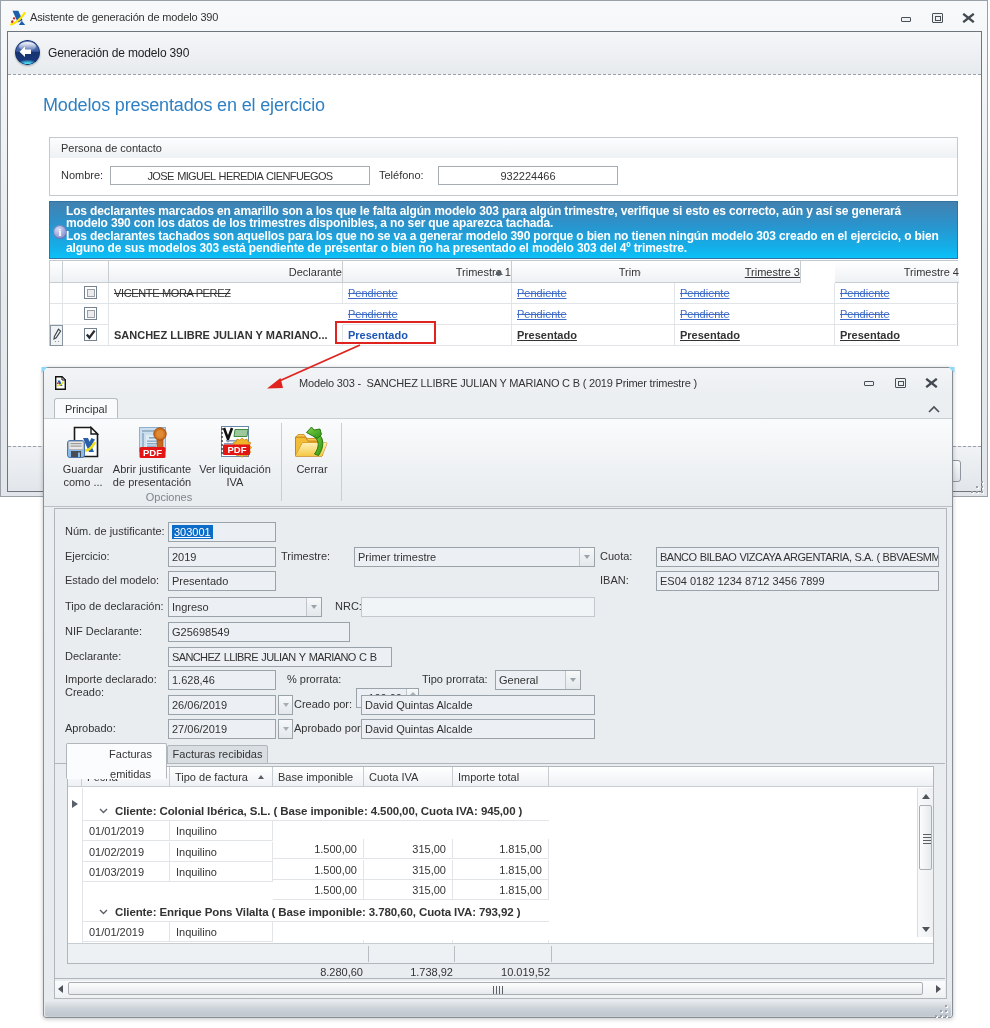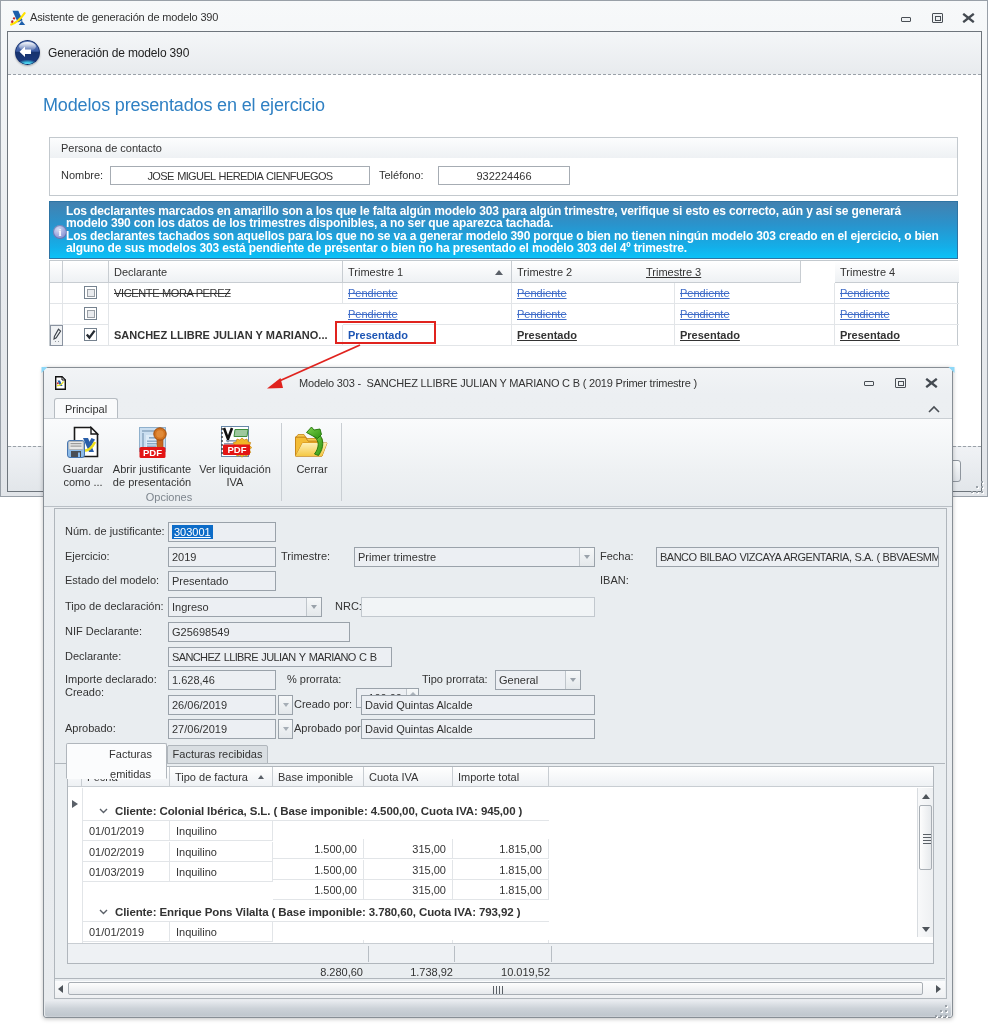--- a/index.html
+++ b/index.html
@@ -43,21 +43,21 @@
   border:1px solid #2e74a4; color:#fff; font-weight:bold; }
 #infobar .txt { position:absolute; left:16px; top:3px; width:900px; line-height:12.4px; font-size:12px; letter-spacing:-0.15px; }
 #info-icon { position:absolute; left:3px; top:23px; width:14px; height:14px; border-radius:50%;
   background:radial-gradient(circle at 38% 30%, #d6dcf4, #97a2dc 55%, #7683ca); color:#fff;
   box-shadow:inset 0 0 0 1px rgba(50,70,130,.45);
   font-size:11px; font-weight:bold; text-align:center; line-height:14px; font-family:"Liberation Serif",serif; }
 
 
 #maingrid { left:48px; top:259px; width:909px; height:86px; background:#fff; border-top:1px solid #c3c9ce; border-left:1px solid #c3c9ce; border-right:1px solid #c3c9ce;}
 .mg-header { position:absolute; top:0; height:22px; background:linear-gradient(180deg,#ffffff,#eef1f4);
-  border-right:1px solid #c8cdd2; border-bottom:1px solid #c8cdd2; line-height:22px; padding-left:5px; color:#333; }
+  border-right:1px solid #c8cdd2; border-bottom:1px solid #c8cdd2; line-height:22px; padding-left:5px; color:#333;text-align:right; }
 .mg-cell { position:absolute; height:21px; line-height:21px; padding-left:5px; border-right:1px solid #e2e5e8; border-bottom:1px solid #e2e5e8; white-space:nowrap; overflow:hidden;}
 .strike { text-decoration:line-through; }
 .linkps { color:#3f6cc8; text-decoration:underline line-through; }
 .cb { position:absolute; width:13px; height:13px; border:1px solid #75828f; background:#fff; }
 .cb.unc:after { content:""; position:absolute; left:1.5px; top:1.5px; width:6px; height:6px; border:1px solid #9aa0a6; background:#e9ebee; }
 .sortup { position:absolute; width:0; height:0; border-left:4px solid transparent; border-right:4px solid transparent; border-bottom:5px solid #5a6068; }
 
 
 #mw-footer { left:0; top:414px; width:973px; height:45px; border-top:1px dashed #9aa1a8;
   background:linear-gradient(180deg,#f0f2f5,#e2e6ea); }
@@ -125,21 +125,21 @@
         <div id="mw-header-text" class="abs">Generación de modelo 390</div>
       </div>
 
       <div id="heading" class="abs">Modelos presentados en el ejercicio</div>
 
       <div class="groupbox abs" style="left:41px; top:105px; width:909px; height:59px;">
         <div class="gb-head">Persona de contacto</div>
         <div class="abs" style="left:11px; top:31px;">Nombre:</div>
         <div class="field" style="left:60px; top:28px; width:260px; letter-spacing:-0.62px; word-spacing:1px;">JOSE MIGUEL HEREDIA CIENFUEGOS</div>
         <div class="abs" style="left:329px; top:31px;">Teléfono:</div>
-        <div class="field" style="left:388px; top:28px; width:132px;">932224466</div>
+        <div class="field" style="left:388px; top:28px; width:180px;">932224466</div>
       </div>
 
       <div id="infobar" class="abs" style="left:41px; top:169px;">
         <div id="info-icon">i</div>
         <div class="txt">Los declarantes marcados en amarillo son a los que le falta algún modelo 303 para algún trimestre, verifique si esto es correcto, aún y así se generará<br>modelo 390 con los datos de los trimestres disponibles, a no ser que aparezca tachada.<br>Los declarantes tachados son aquellos para los que no se va a generar modelo 390 porque o bien no tienen ningún modelo 303 creado en el ejercicio, o bien<br>alguno de sus modelos 303 está pendiente de presentar o bien no ha presentado el modelo 303 del 4º trimestre.</div>
       </div>
 
       <div id="maingrid" class="abs" style="left:41px; top:228px;">
         <div class="mg-header" style="left:0; width:13px; padding:0;"></div>
         <div class="mg-header" style="left:13px; width:46px; padding:0;"></div>
@@ -300,25 +300,26 @@
     </div>
 
     <div id="pp-client" class="abs">
 
       <div class="lbl" style="left:10px; top:13px;">Núm. de justificante:</div>
       <div class="inp" style="left:113px; top:13px; width:108px;"><span style="background:#0d6cc8; color:#fff; padding:1px 2px;text-decoration:underline;">303001</span></div>
       <div class="lbl" style="left:10px; top:38px;">Ejercicio:</div>
       <div class="inp" style="left:113px; top:38px; width:108px;">2019</div>
       <div class="lbl" style="left:226px; top:38px;">Trimestre:</div>
       <div class="inp" style="left:299px; top:38px; width:241px;">Primer trimestre<div class="combo-arrow"></div></div>
-      <div class="lbl" style="left:545px; top:38px;">Fecha:</div>
+      <div class="lbl" style="left:545px; top:38px;">Cuota:</div>
       <div class="inp" style="left:601px; top:38px; width:283px; letter-spacing:-0.5px; word-spacing:0.5px;">BANCO BILBAO VIZCAYA ARGENTARIA, S.A. ( BBVAESMMXX</div>
       <div class="lbl" style="left:10px; top:62px;">Estado del modelo:</div>
       <div class="inp" style="left:113px; top:62px; width:108px;">Presentado</div>
       <div class="lbl" style="left:545px; top:62px;">IBAN:</div>
+      <div class="inp" style="left:601px; top:62px; width:283px;">ES04 0182 1234 8712 3456 7899</div>
       <div class="lbl" style="left:10px; top:88px;">Tipo de declaración:</div>
       <div class="inp" style="left:113px; top:88px; width:154px;">Ingreso<div class="combo-arrow"></div></div>
       <div class="lbl" style="left:280px; top:88px;">NRC:</div>
       <div class="inp" style="left:306px; top:88px; width:234px; background:#f1f4f6; border-color:#c2c8ce;"></div>
       <div class="lbl" style="left:10px; top:113px;">NIF Declarante:</div>
       <div class="inp" style="left:113px; top:113px; width:182px;">G25698549</div>
       <div class="lbl" style="left:10px; top:138px;">Declarante:</div>
       <div class="inp" style="left:113px; top:138px; width:224px; letter-spacing:-0.62px; word-spacing:1px;">SANCHEZ LLIBRE JULIAN Y MARIANO C B</div>
       <div class="lbl" style="left:10px; top:161px;">Importe declarado:</div>
       <div class="inp" style="left:113px; top:161px; width:108px;">1.628,46</div>

